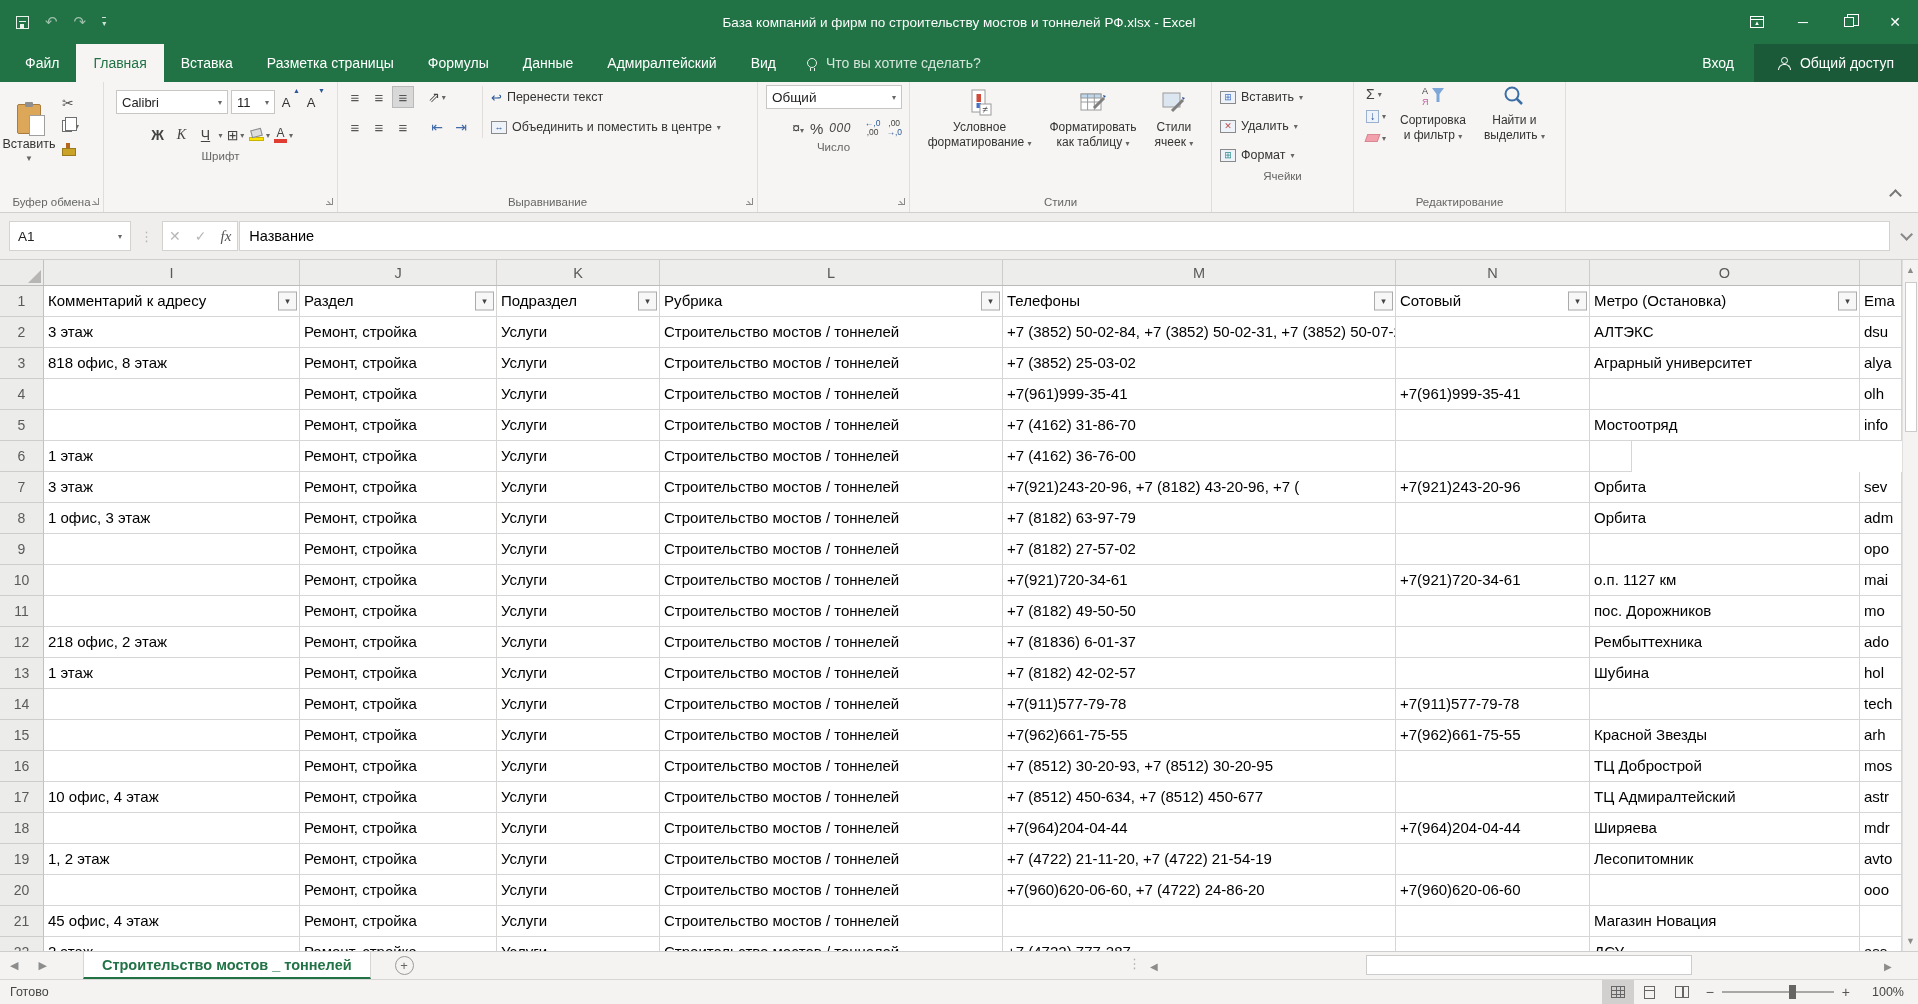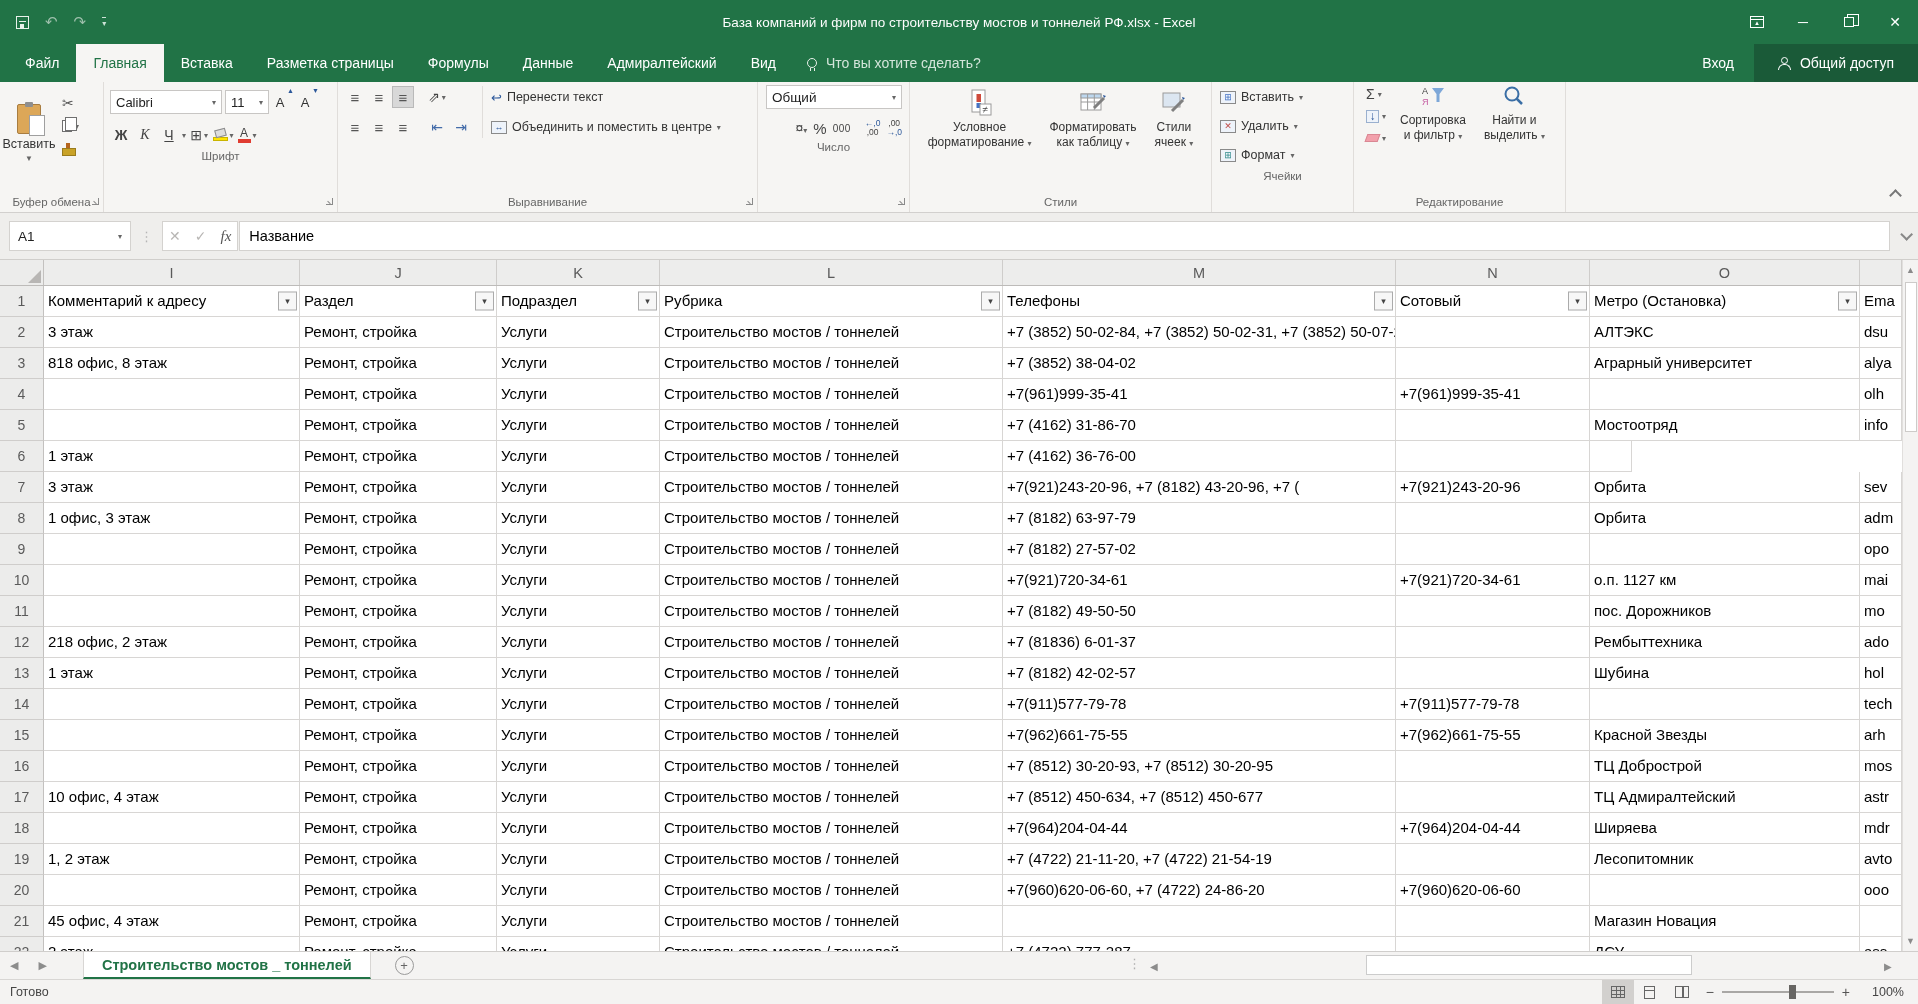--- a/index.html
+++ b/index.html
@@ -90,21 +90,21 @@
   .ic-wrap { color:#2b579a; font-size:13px; }
   .ic-merge { width:16px; height:13px; border:1px solid #8a8a8a; display:flex; align-items:center; justify-content:center; font-size:9px; color:#2b579a; background:#eef3fa; }
   .ic-blue { color:#446ca9; font-size:14px; }
 
   
   .g-number { width:152px; padding:0 7px; }
   .num-r1 { margin-top:3px; } .num-combo { width:136px; font-size:13.5px; }
   .num-r2 { display:flex; align-items:center; gap:6px; margin-top:10px; }
   .dec { display:flex; flex-direction:column; align-items:center; font-size:8.5px; line-height:9px; color:#444; }
   .dec .blue { color:#2b579a; }
-  .t000 { font-size:10px; color:#444; letter-spacing:0.5px; }
+  .t000 { font-size:12px; color:#444; letter-spacing:0.5px;font-style:italic; }
   .tpct { font-size:15px; color:#444; }
   .tcur { font-size:14px; color:#444; }
 
   
   .bigbtn { display:flex; flex-direction:column; align-items:center; padding:2px 9px 0; font-size:12px; color:#333; text-align:center; line-height:15px; }
   .bigbtn svg { margin-bottom:3px; }
   .g-styles { width:302px; justify-content:center; }
   .g-styles .rbody { justify-content:center; }
 
   
@@ -238,21 +238,21 @@
             </span>
         </div>
       </div>
       <div class="rlabel">
           <span>Буфер обмена</span>
         </div>
       <span class="launcher"></span>
     </div>
 
     <div class="rgroup g-font">
-      <div class="rcol" style="width:100%;">
+      <div class="rcol" style="width:100%;align-items:center;">
         <div class="font-r1">
           <div class="combo fam">
               <span>Calibri</span>
               <span class="car">▾</span>
             </div>
           <div class="combo fsz">
               <span>11</span>
               <span class="car">▾</span>
             </div>
           <span class="ibtn a-size">A<i>▲</i></span>
@@ -521,21 +521,21 @@
           <div class="g-cell" style="width: 194px;"></div>
           <div class="g-cell" style="width: 270px;">АЛТЭКС</div>
           <div class="g-cell" style="width: 42px;">dsu</div>
         </div>
         <div class="g-row">
           <div class="g-rownum">3</div>
           <div class="g-cell" style="width: 256px;">818 офис, 8 этаж</div>
           <div class="g-cell" style="width: 197px;">Ремонт, стройка</div>
           <div class="g-cell" style="width: 163px;">Услуги</div>
           <div class="g-cell" style="width: 343px;">Строительство мостов / тоннелей</div>
-          <div class="g-cell" style="width: 393px;">+7 (3852) 38-04-02</div>
+          <div class="g-cell" style="width: 393px;">+7 (3852) 25-03-02</div>
           <div class="g-cell" style="width: 194px;"></div>
           <div class="g-cell" style="width: 270px;">Аграрный университет</div>
           <div class="g-cell" style="width: 42px;">alya</div>
         </div>
         <div class="g-row">
           <div class="g-rownum">4</div>
           <div class="g-cell" style="width: 256px;"></div>
           <div class="g-cell" style="width: 197px;">Ремонт, стройка</div>
           <div class="g-cell" style="width: 163px;">Услуги</div>
           <div class="g-cell" style="width: 343px;">Строительство мостов / тоннелей</div>

